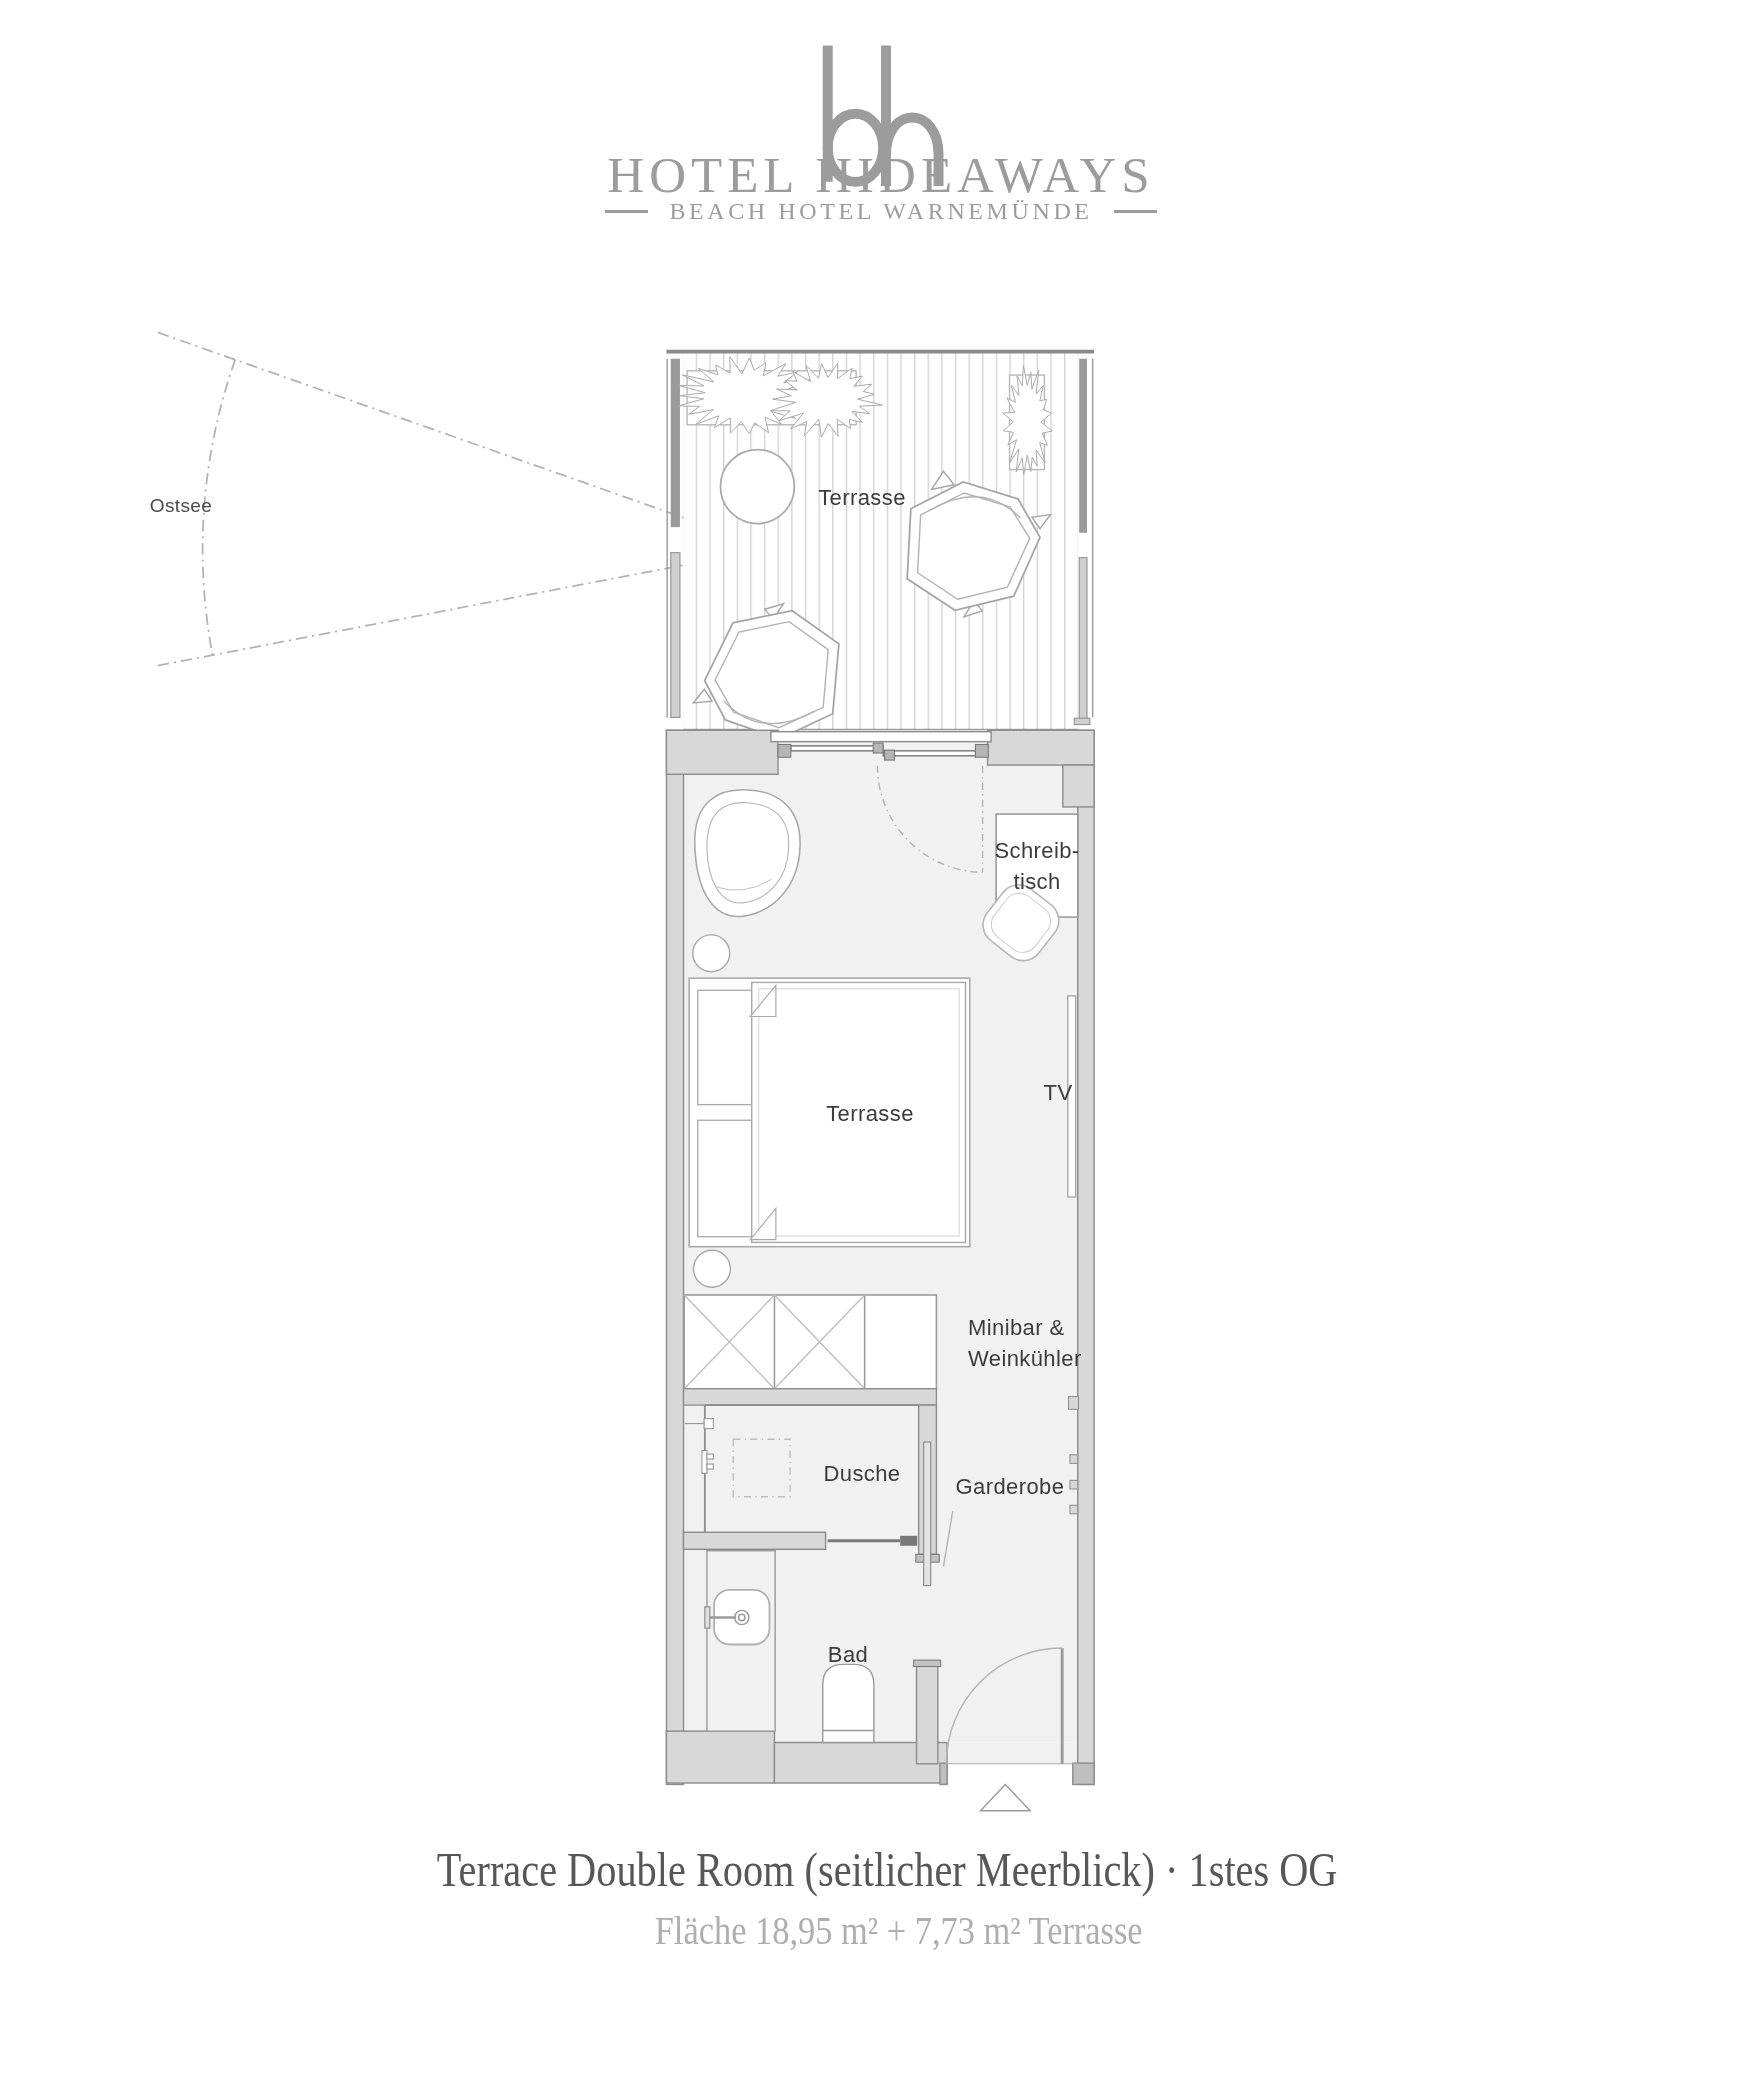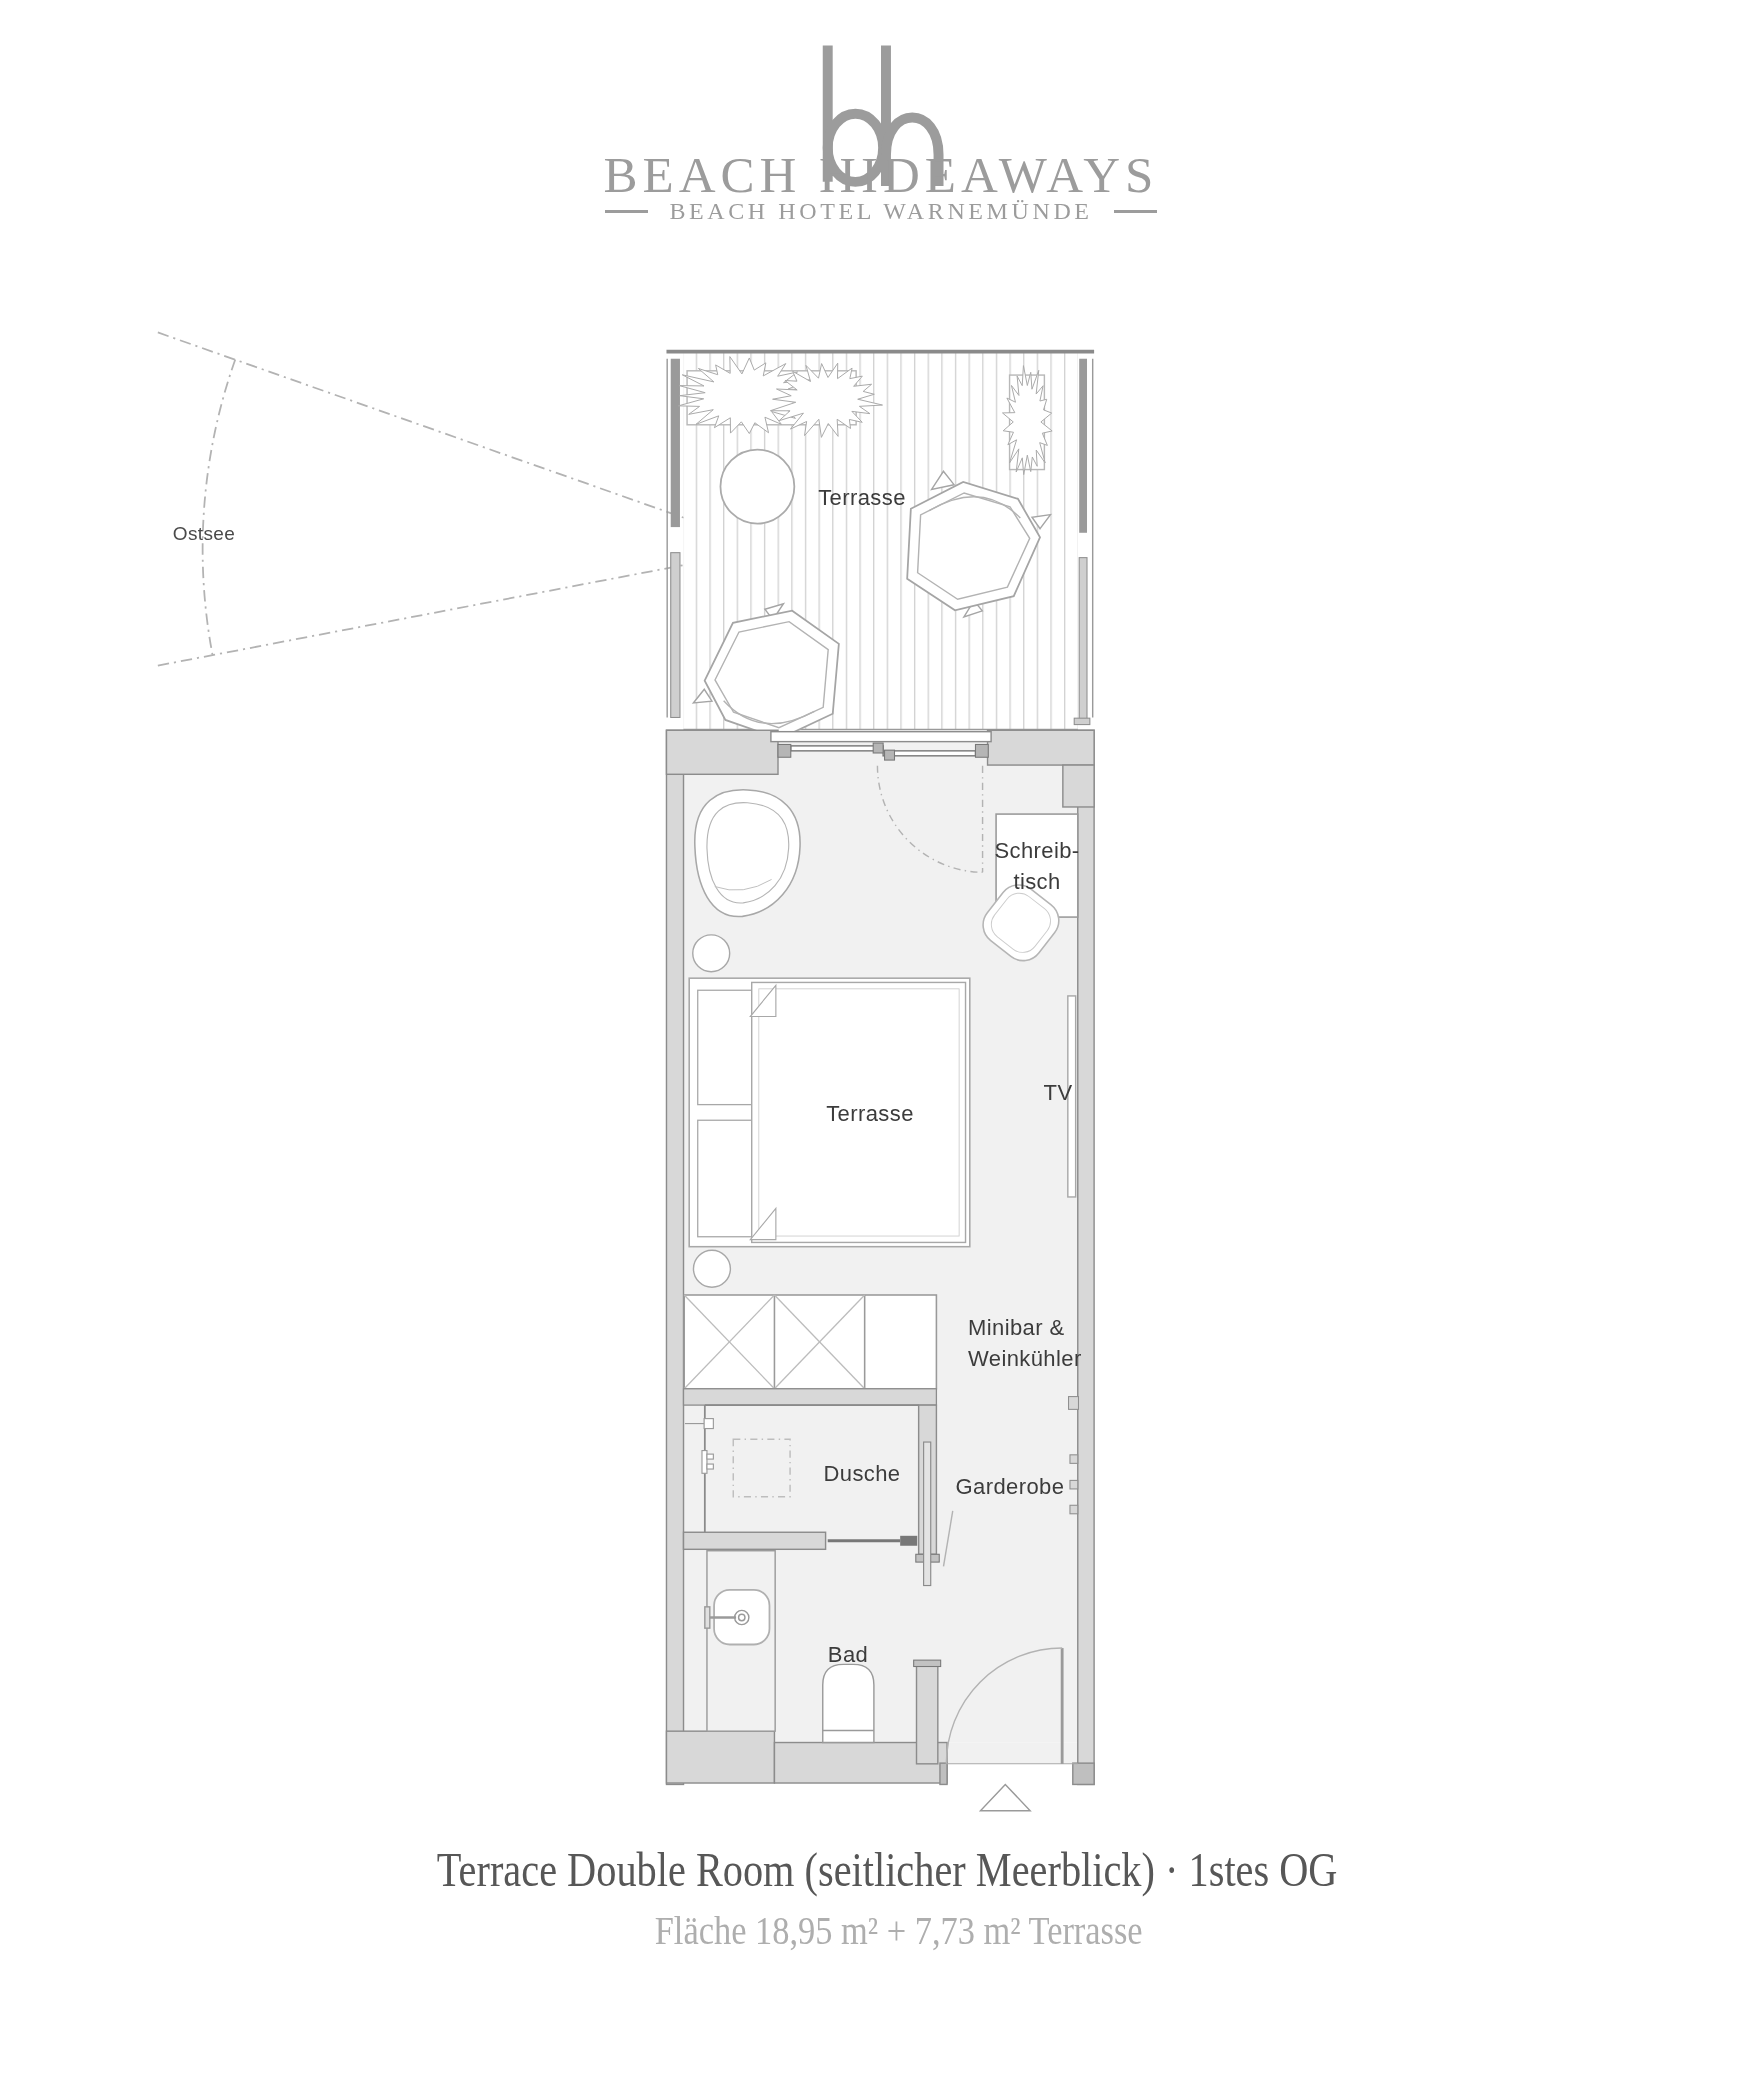--- a/index.html
+++ b/index.html
@@ -211,28 +211,28 @@
       <rect x="1506" y="2119" width="11" height="12"></rect>
     </g>
 
     <g fill="none">
       <line x1="1495" y1="2320" x2="1495" y2="2483" stroke="#9a9a9a" stroke-width="4"></line>
       <path d="M 1495 2320 A 163 163 0 0 0 1332 2483" stroke="#b3b3b3" stroke-width="2"></path>
       <path d="M 1415 2512 L 1380 2549 L 1450 2549 Z" fill="#ffffff" stroke="#9a9a9a" stroke-width="2"></path>
     </g>
   </svg>
 
-  <div class="brandname">BEACH HIDEAWAYS</div>
+  <div class="brandname">HOTEL HIDEAWAYS</div>
   <div class="tagline">
     <div class="rule"></div>
     <div class="txt">BEACH HOTEL WARNEMÜNDE</div>
     <div class="rule"></div>
   </div>
 
-  <div class="lbl small" style="left:204px;top:505px;margin-top:28px;">Ostsee</div>
+  <div class="lbl small" style="left:181px;top:505px;">Ostsee</div>
   <div class="lbl" style="left:862px;top:497px;">Terrasse</div>
   <div class="lbl" style="left:1037px;top:866px;">Schreib-
 tisch</div>
   <div class="lbl" style="left:870px;top:1113px;">Terrasse</div>
   <div class="lbl" style="left:1051px;top:1092px;margin-left:7px;">TV</div>
   <div class="lbl leftalign" style="left:968px;top:1343px;text-align:left;">Minibar &amp;
 Weinkühler</div>
   <div class="lbl" style="left:862px;top:1473px;">Dusche</div>
   <div class="lbl" style="left:1010px;top:1486px;">Garderobe</div>
   <div class="lbl" style="left:848px;top:1610px;margin-top:44px;">Bad</div>

